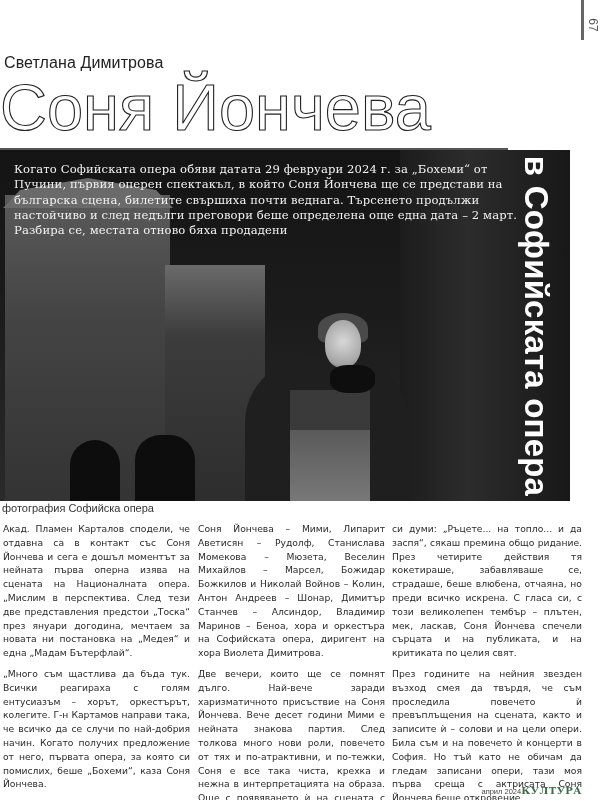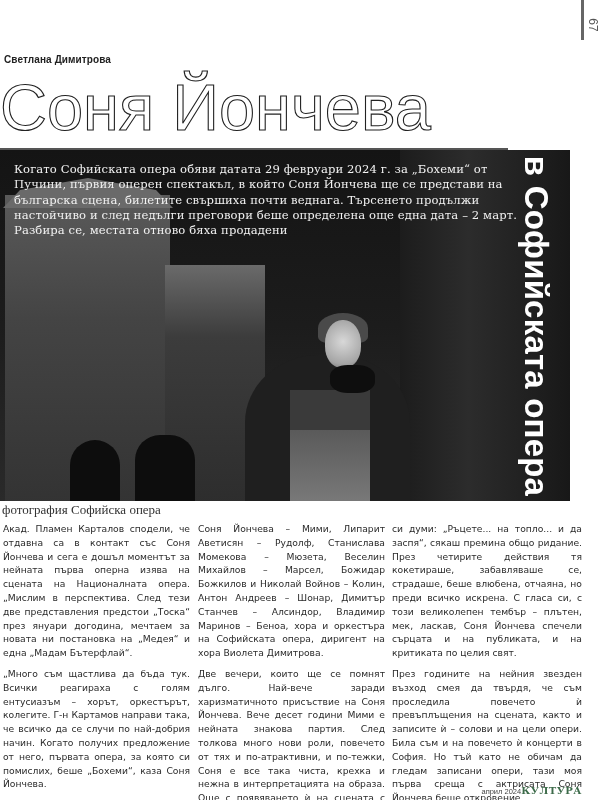--- a/index.html
+++ b/index.html
@@ -1,21 +1,21 @@
 <!DOCTYPE html>
 <html><head>
   <meta charset="utf-8">
   <style>
     html, body { margin: 0; padding: 0; background: #ffffff; }
     body { width: 600px; height: 800px; position: relative; overflow: hidden; font-family: "DejaVu Sans", sans-serif; color: #1a1a1a; }
 
     .page-num-bar { position: absolute; left: 581px; top: 0; width: 3px; height: 40px; background: #666; }
     .page-num { position: absolute; left: 583px; top: 12px; width: 20px; height: 26px; font-family: "Liberation Sans", sans-serif; font-size: 12px; color: #555; transform: rotate(90deg); transform-origin: center; text-align: center; line-height: 26px; }
 
-    .author { position: absolute; left: 4px; top: 54px; font-family: "Liberation Sans", sans-serif; font-size: 10px; font-weight: bold; color: #222; letter-spacing: 0.1px; }
+    .author { position: absolute; left: 4px; top: 54px; font-family: "Liberation Sans", sans-serif; font-size: 16px; font-weight: normal; color: #222; letter-spacing: 0.1px; }
 
     .title { position: absolute; left: 0px; top: 70px; font-family: "Liberation Sans", sans-serif; font-weight: 100; font-size: 65px; line-height: 76px; color: #fff; -webkit-text-stroke: 1.1px #222; letter-spacing: 0px; white-space: nowrap; }
     .title-rule { position: absolute; left: 0; top: 148px; width: 508px; height: 2px; background: #555; }
 
     .photo { position: absolute; left: 0; top: 150px; width: 570px; height: 351px; background: #111; overflow: hidden; }
     .photo .bg-dark { position: absolute; inset: 0; background: linear-gradient(180deg, #141414 0%, #1c1c1c 50%, #2a2a2a 100%); }
     .photo .pillar { position: absolute; left: 5px; top: 45px; width: 165px; height: 310px; background: linear-gradient(180deg, #5a5a5a 0%, #444 40%, #333 100%); }
     .photo .pillar-cap { position: absolute; left: 3px; top: 28px; width: 170px; height: 30px; background: #6a6a6a; clip-path: polygon(0 100%, 10% 40%, 50% 0, 90% 40%, 100% 100%); }
     .photo .wall { position: absolute; left: 165px; top: 115px; width: 100px; height: 240px; background: linear-gradient(180deg, #6a6a6a 0%, #3c3c3c 30%, #2d2d2d 100%); }
     .photo .arch { position: absolute; width: 50px; height: 70px; background: #0d0d0d; border-radius: 25px 25px 0 0; }
@@ -27,21 +27,21 @@
     .photo .singer-bodice { position: absolute; left: 290px; top: 240px; width: 80px; height: 45px; background: #3a3a3a; }
     .photo .singer-face { position: absolute; left: 325px; top: 170px; width: 36px; height: 48px; background: radial-gradient(circle at 50% 45%, #d8d8d8 0%, #a5a5a5 70%, #6a6a6a 100%); border-radius: 48% 48% 45% 45%; }
     .photo .singer-hair { position: absolute; left: 318px; top: 163px; width: 50px; height: 30px; background: #4a4a4a; border-radius: 50% 50% 20% 20%; }
     .photo .singer-hands { position: absolute; left: 330px; top: 215px; width: 45px; height: 28px; background: #0e0e0e; border-radius: 40%; }
 
     .lead { position: absolute; left: 14px; top: 12px; width: 520px; font-family: "DejaVu Serif", serif; font-weight: normal; font-size: 11.6px; line-height: 15.3px; color: #f2f2f2; letter-spacing: 0.1px; }
 
     .vertical-subtitle { position: absolute; left: 501px; top: 0px; width: 69px; height: 351px; }
     .vertical-subtitle span { position: absolute; left: 50%; top: 50%; transform: translate(-50%, -50%) rotate(90deg); white-space: nowrap; font-family: "Liberation Sans", sans-serif; font-size: 33px; font-weight: bold; color: #fff; letter-spacing: 0.2px; }
 
-    .caption { position: absolute; left: 2px; top: 502px; font-family: Liberation Serif, serif; font-size: 13px; color: #333; }
+    .caption { position: absolute; left: 2px; top: 502px; font-family: Liberation Sans, sans-serif; font-size: 11px; color: #333; }
 
     .col { position: absolute; top: 522px; width: 187px; font-family: "DejaVu Sans", sans-serif; font-size: 9.2px; line-height: 13.8px; color: #2a2a2a; text-align: justify; }
     .col p { margin: 0 0 7px 0; }
     .col1 { left: 3px; }
     .col2 { left: 198px; }
     .col3 { left: 392px; width: 190px; }
 
     .footer { position: absolute; right: 18px; bottom: 4px; font-family: "Liberation Sans", sans-serif; font-size: 7.5px; color: #444; display: flex; align-items: baseline; }
     .footer .brand { font-family: "DejaVu Serif", serif; font-weight: bold; font-size: 10px; color: #3d6b4a; letter-spacing: 0.5px; }
   </style>

